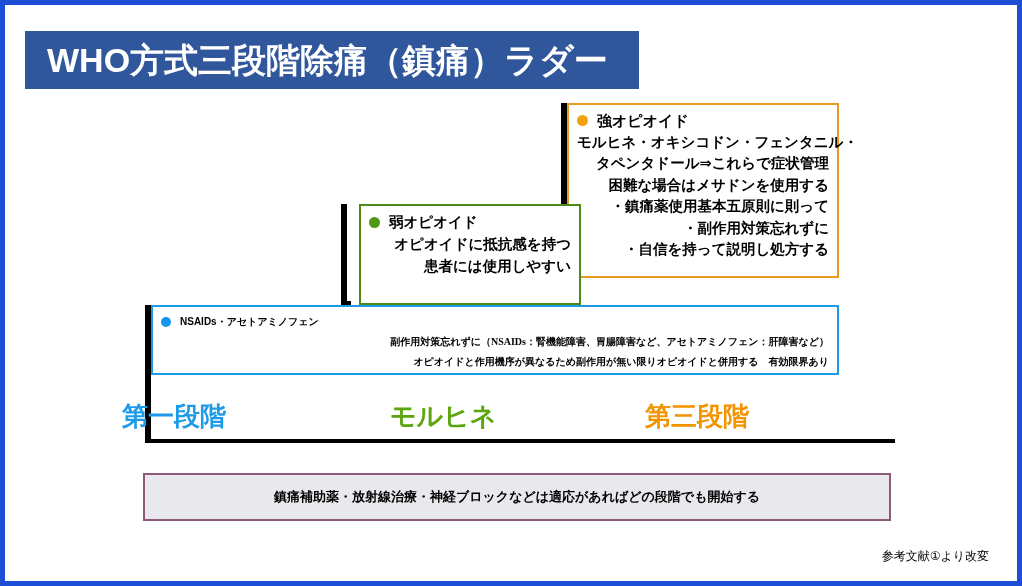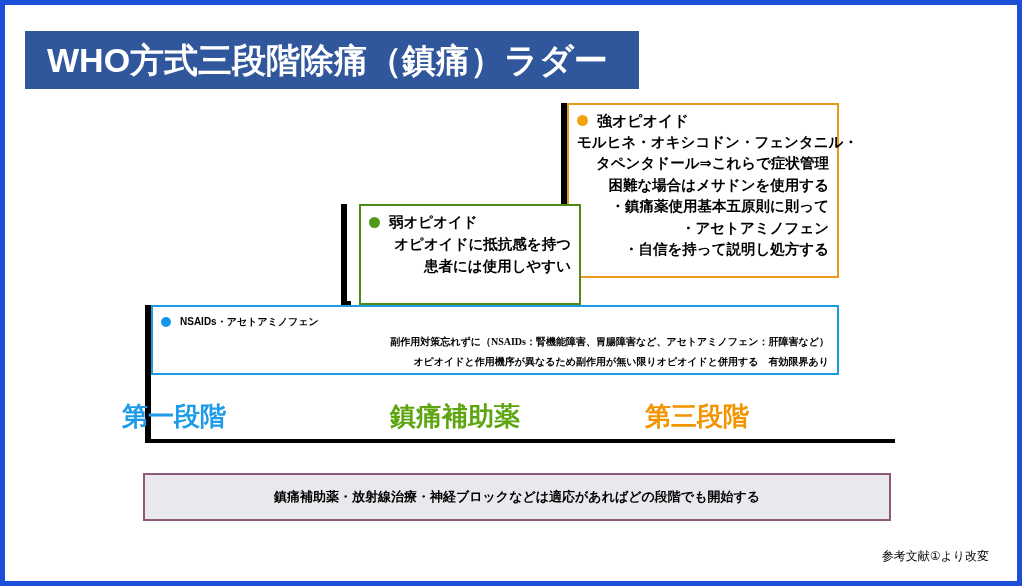--- a/index.html
+++ b/index.html
@@ -187,21 +187,21 @@
 
   <div class="step-box" id="box-step3">
     <div class="line head bullet-line">
       <span class="bullet"></span>
       <span>強オピオイド</span>
     </div>
     <div class="line">モルヒネ・オキシコドン・フェンタニル・</div>
     <div class="line">タペンタドール⇒これらで症状管理</div>
     <div class="line">困難な場合はメサドンを使用する</div>
     <div class="line">・鎮痛薬使用基本五原則に則って</div>
-    <div class="line">・アセトアミノフェン</div>
+    <div class="line">・副作用対策忘れずに</div>
     <div class="line">・自信を持って説明し処方する</div>
   </div>
 
   <div class="step-box" id="box-step2">
     <div class="line head bullet-line">
       <span class="bullet"></span>
       <span>弱オピオイド</span>
     </div>
     <div class="line">オピオイドに抵抗感を持つ</div>
     <div class="line">患者には使用しやすい</div>
@@ -210,21 +210,21 @@
   <div class="step-box" id="box-step1">
     <div class="line head bullet-line">
       <span class="bullet"></span>
       <span>NSAIDs・アセトアミノフェン</span>
     </div>
     <div class="line indent">副作用対策忘れずに（NSAIDs：腎機能障害、胃腸障害など、アセトアミノフェン：肝障害など）</div>
     <div class="line indent">オピオイドと作用機序が異なるため副作用が無い限りオピオイドと併用する　有効限界あり</div>
   </div>
 
   <div class="stage-label" id="stage1">第一段階</div>
-  <div class="stage-label" id="stage2">鎮痛補助薬</div>
+  <div class="stage-label" id="stage2">モルヒネ</div>
   <div class="stage-label" id="stage3">第三段階</div>
 
   <div id="baseline"></div>
 
   <div id="bottom-box">
     <span class="note-text">鎮痛補助薬・放射線治療・神経ブロックなどは適応があればどの段階でも開始する</span>
   </div>
 
   <div id="footer-credit">参考文献①より改変</div>
 

